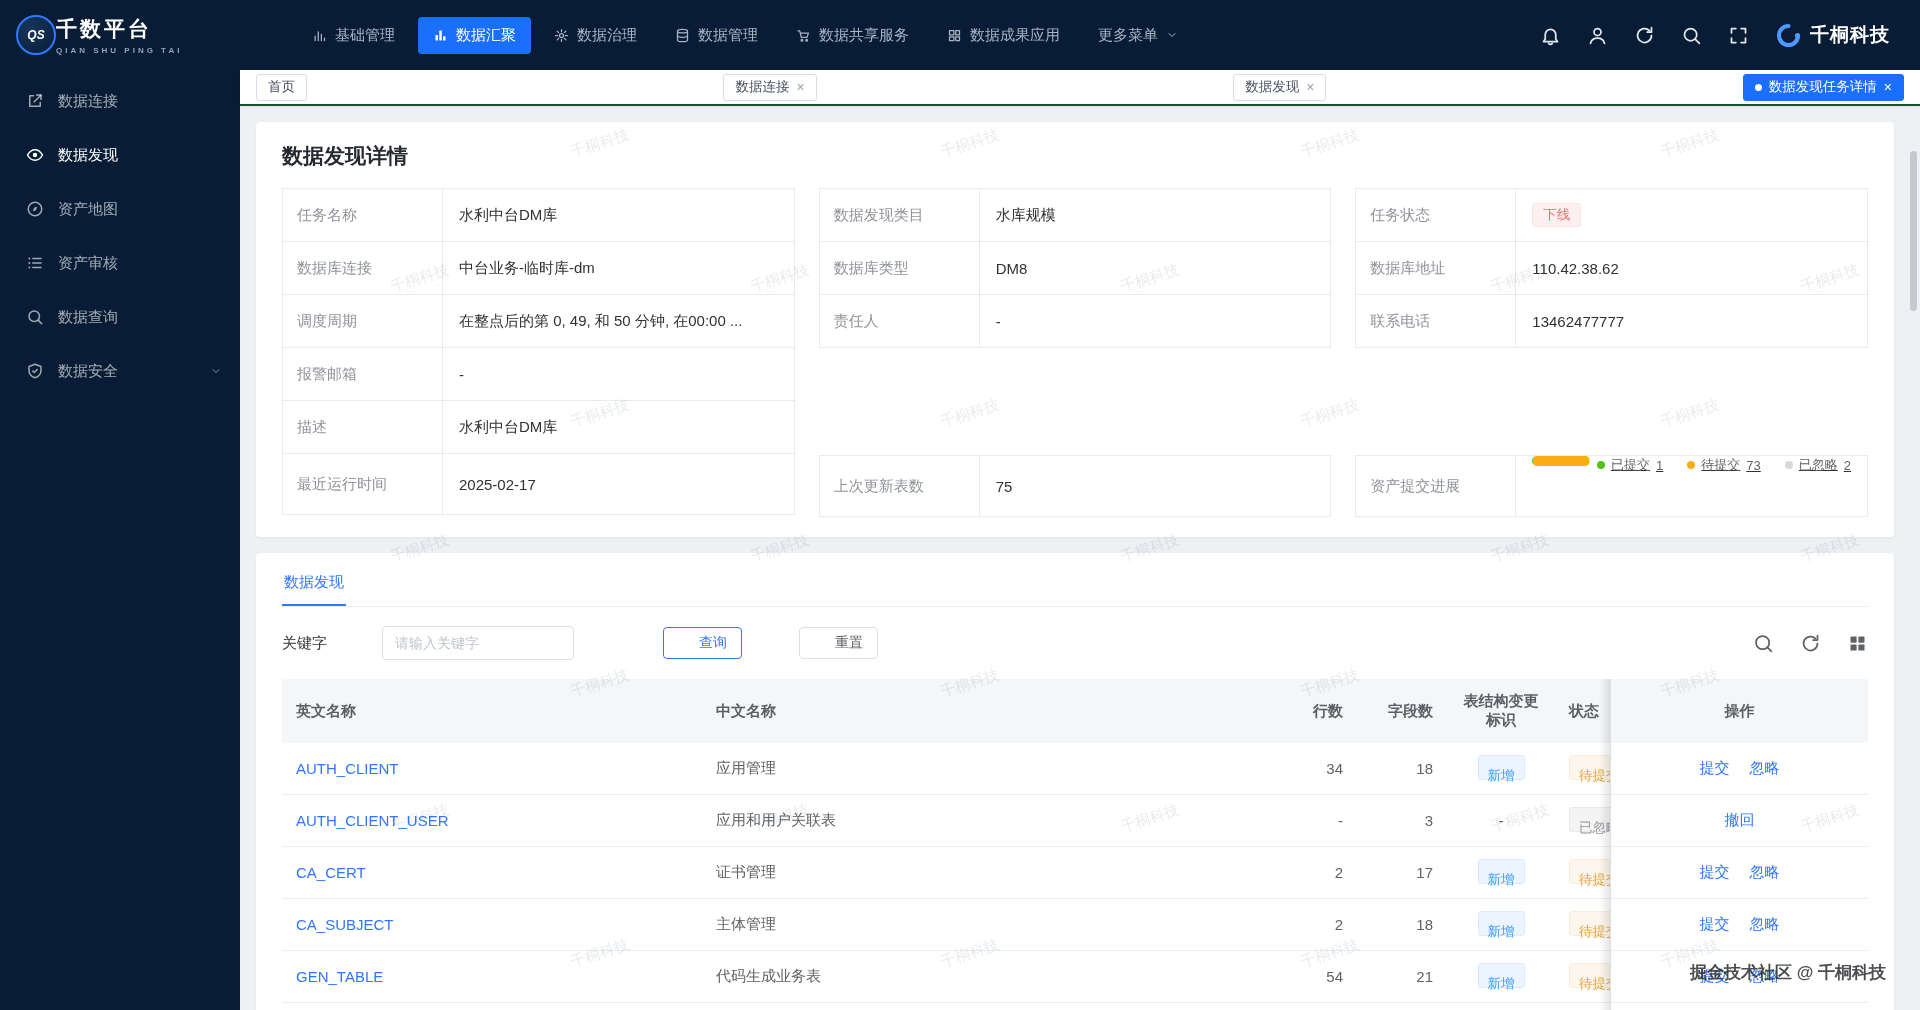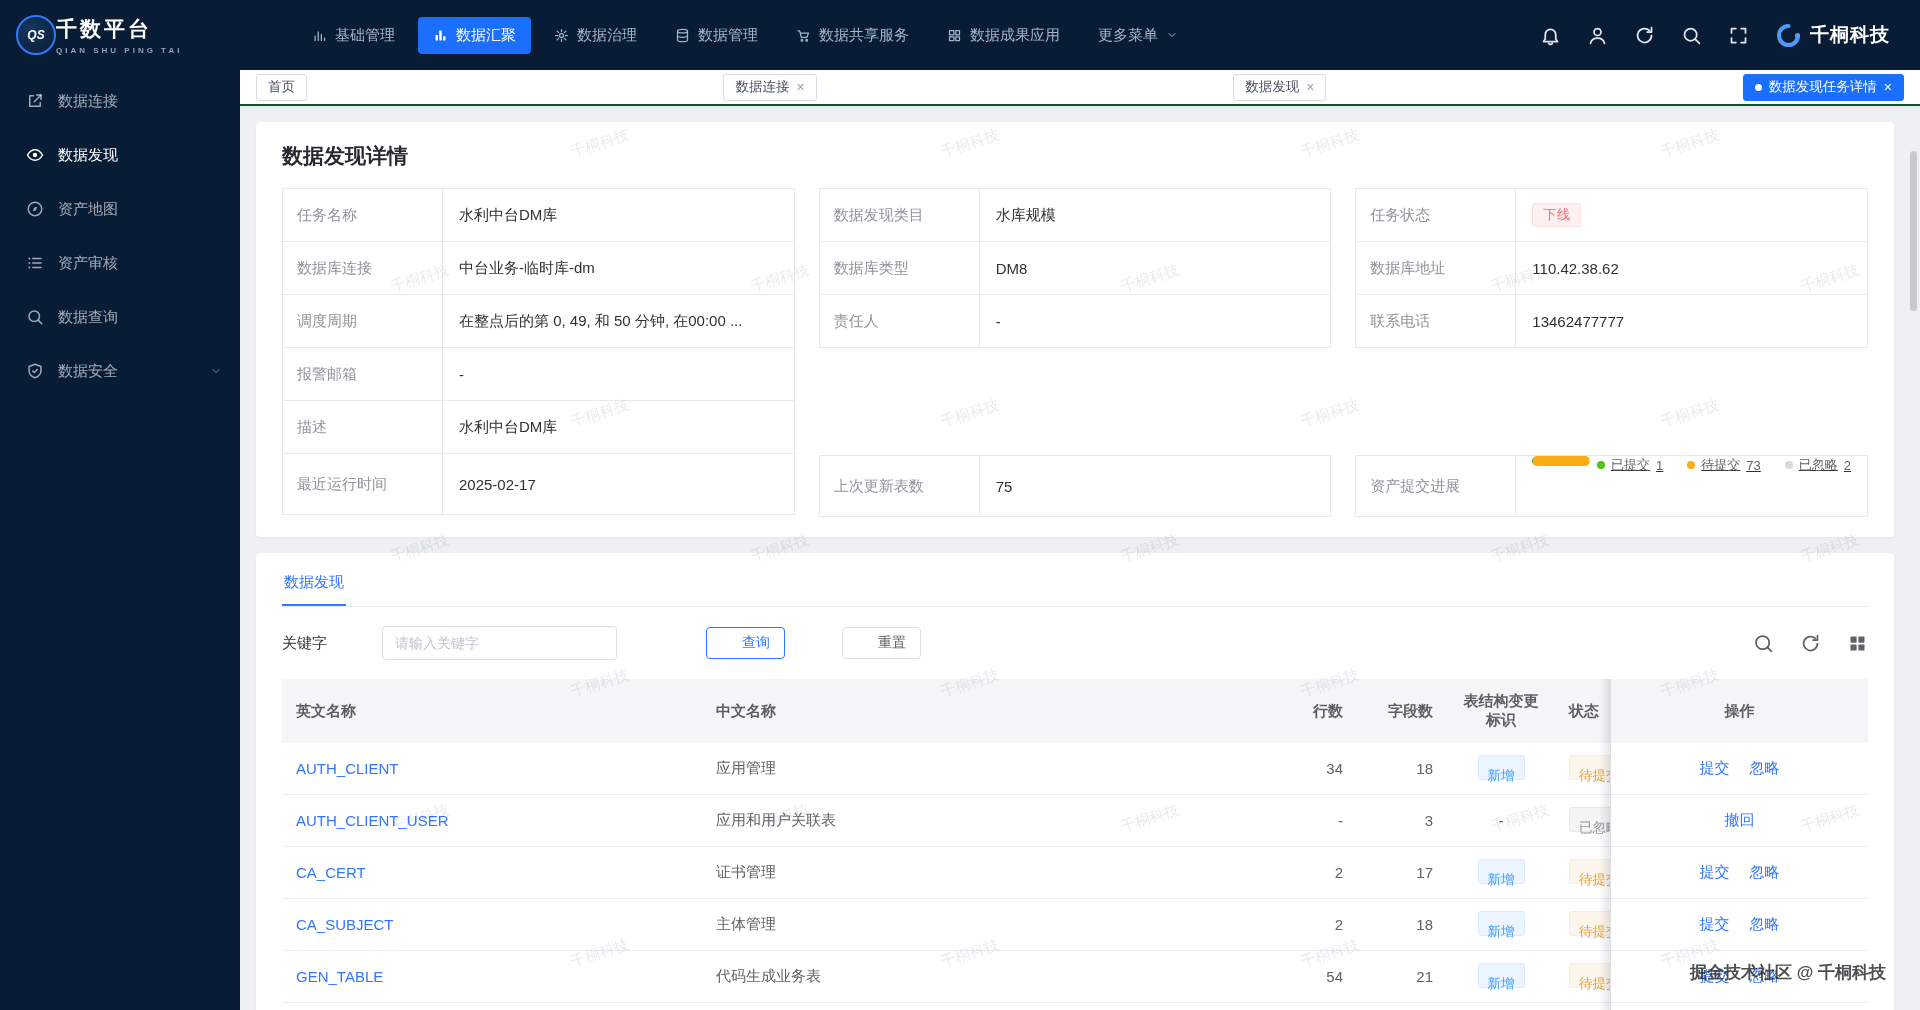--- a/index.html
+++ b/index.html
@@ -74,21 +74,21 @@
   .legend-dot { width: 8px; height: 8px; border-radius: 50%; display: inline-block; }
 
   
   .card-discovery { margin-top: 16px; padding: 20px 26px 0; min-height: 680px; }
   .section-tabs { border-bottom: 1px solid #e9ecf0; }
   .section-tab { display: inline-block; padding: 0 2px 12px; color: #3076ff; font-size: 15px;
     font-weight: 500; border-bottom: 2px solid #3076ff; cursor: pointer; }
 
   .filter-row { display: flex; align-items: center; margin: 19px 0; gap: 43px; }
   .kw-label { font-size: 15px; color: #303133; font-weight: 500; }
-  .kw-input { width: 235px; height: 34px; margin-left: 12px; border: 1px solid #dcdfe6; border-radius: 4px;
+  .kw-input { width: 192px; height: 34px; margin-left: 12px; border: 1px solid #dcdfe6; border-radius: 4px;
     padding: 0 12px; font-size: 14px; color: #303133; outline: none; font-family: inherit; }
   .kw-input::placeholder { color: #bfc4cc; }
   .btn { height: 32px; padding: 0 14px; border-radius: 4px; font-size: 14px; display: inline-flex;
     align-items: center; gap: 6px; background: #fff; cursor: pointer; font-family: inherit; }
   .btn-query { border: 1px solid #3076ff; color: #3076ff; margin-left: 46px; }
   .btn-reset { border: 1px solid #dcdfe6; color: #606266; margin-left: 14px; }
   .filter-icons { margin-left: auto; display: flex; align-items: center; gap: 26px; color: #5f6368; }
   .filter-icons .icon { cursor: pointer; }
 
   

